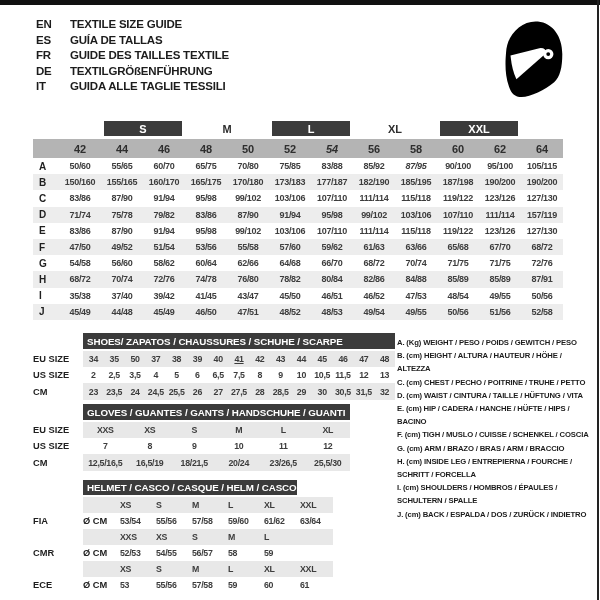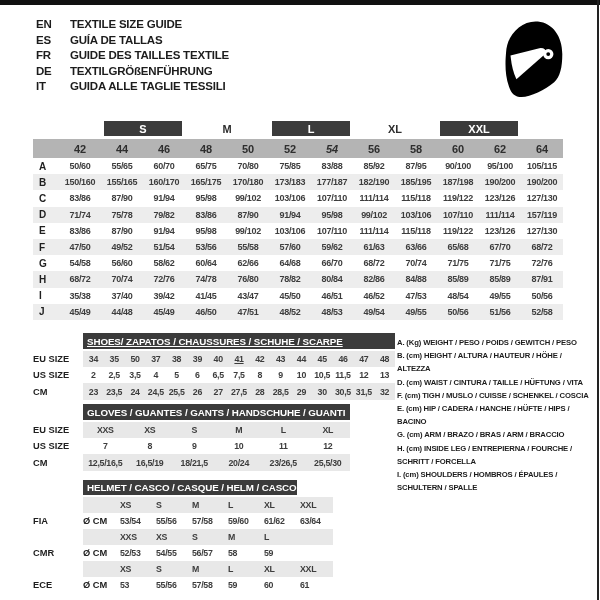--- a/index.html
+++ b/index.html
@@ -109,21 +109,21 @@
       <div class="numcell" style="grid-area: 2 / 13;">64</div>
       <div class="letter" style="grid-area: 3 / 1;">A</div>
       <div class="val" style="grid-area: 3 / 2;">50/60</div>
       <div class="val" style="grid-area: 3 / 3;">55/65</div>
       <div class="val" style="grid-area: 3 / 4;">60/70</div>
       <div class="val" style="grid-area: 3 / 5;">65/75</div>
       <div class="val" style="grid-area: 3 / 6;">70/80</div>
       <div class="val" style="grid-area: 3 / 7;">75/85</div>
       <div class="val" style="grid-area: 3 / 8;">83/88</div>
       <div class="val" style="grid-area: 3 / 9;">85/92</div>
-      <div class="val" style="grid-area: 3 / 10;">87/95</div>
+      <div class="val" style="grid-area: 3 / 10; font-style: italic;">87/95</div>
       <div class="val" style="grid-area: 3 / 11;">90/100</div>
       <div class="val" style="grid-area: 3 / 12;">95/100</div>
       <div class="val" style="grid-area: 3 / 13;">105/115</div>
       <div class="letter stripe" style="grid-area: 4 / 1;">B</div>
       <div class="val stripe" style="grid-area: 4 / 2;">150/160</div>
       <div class="val stripe" style="grid-area: 4 / 3;">155/165</div>
       <div class="val stripe" style="grid-area: 4 / 4;">160/170</div>
       <div class="val stripe" style="grid-area: 4 / 5;">165/175</div>
       <div class="val stripe" style="grid-area: 4 / 6;">170/180</div>
       <div class="val stripe" style="grid-area: 4 / 7;">173/183</div>
@@ -233,21 +233,21 @@
       <div class="val stripe" style="grid-area: 12 / 7;">48/52</div>
       <div class="val stripe" style="grid-area: 12 / 8;">48/53</div>
       <div class="val stripe" style="grid-area: 12 / 9;">49/54</div>
       <div class="val stripe" style="grid-area: 12 / 10;">49/55</div>
       <div class="val stripe" style="grid-area: 12 / 11;">50/56</div>
       <div class="val stripe" style="grid-area: 12 / 12;">51/56</div>
       <div class="val stripe" style="grid-area: 12 / 13;">52/58</div>
     </div>
 
   <div class="sub-grid shoes-grid" id="shoes-grid">
-      <div class="ttl" style="grid-area: 1 / 2 / auto / -1; text-decoration: underline;">SHOES/ ZAPATOS / CHAUSSURES / SCHUHE / SCARPE</div>
+      <div class="ttl" style="grid-area: 1 / 2 / auto / -1;">SHOES/ ZAPATOS / CHAUSSURES / SCHUHE / SCARPE</div>
       <div class="rowlabel" style="grid-area: 2 / 1;">EU SIZE</div>
       <div class="sval shaded" style="grid-area: 2 / 2;">34</div>
       <div class="sval shaded" style="grid-area: 2 / 3;">35</div>
       <div class="sval shaded" style="grid-area: 2 / 4;">50</div>
       <div class="sval shaded" style="grid-area: 2 / 5;">37</div>
       <div class="sval shaded" style="grid-area: 2 / 6;">38</div>
       <div class="sval shaded" style="grid-area: 2 / 7;">39</div>
       <div class="sval shaded" style="grid-area: 2 / 8;">40</div>
       <div class="sval shaded" style="grid-area: 2 / 9; text-decoration: underline;">41</div>
       <div class="sval shaded" style="grid-area: 2 / 10;">42</div>
@@ -359,20 +359,22 @@
       <div class="sval leftal" style="grid-area: 7 / 4;">55/56</div>
       <div class="sval leftal" style="grid-area: 7 / 5;">57/58</div>
       <div class="sval leftal" style="grid-area: 7 / 6;">59</div>
       <div class="sval leftal" style="grid-area: 7 / 7;">60</div>
       <div class="sval leftal" style="grid-area: 7 / 8;">61</div>
     </div>
 
   <div class="legend">
     <div class="legend-item">A. (Kg) WEIGHT / PESO / POIDS / GEWITCH / PESO</div>
     <div class="legend-item">B. (cm) HEIGHT / ALTURA / HAUTEUR / HÖHE / ALTEZZA</div>
+    <div class="legend-item">C. (cm) CHEST / PECHO / POITRINE / TRUHE / PETTO</div>
     <div class="legend-item">D. (cm) WAIST / CINTURA / TAILLE / HÜFTUNG / VITA</div>
+    <div class="legend-item">E. (cm) HIP / CADERA / HANCHE / HÜFTE / HIPS / BACINO</div>
     <div class="legend-item">F. (cm) TIGH / MUSLO / CUISSE / SCHENKEL / COSCIA</div>
-    <div class="legend-item">E. (cm) HIP / CADERA / HANCHE / HÜFTE / HIPS / BACINO</div>
     <div class="legend-item">G. (cm) ARM / BRAZO / BRAS / ARM / BRACCIO</div>
     <div class="legend-item">H. (cm) INSIDE LEG / ENTREPIERNA / FOURCHE / SCHRITT / FORCELLA</div>
     <div class="legend-item">I. (cm) SHOULDERS / HOMBROS / ÉPAULES / SCHULTERN / SPALLE</div>
+    <div class="legend-item">J. (cm) BACK / ESPALDA / DOS / ZURÜCK / INDIETRO</div>
   </div>
 </div>
 
 </body></html>

